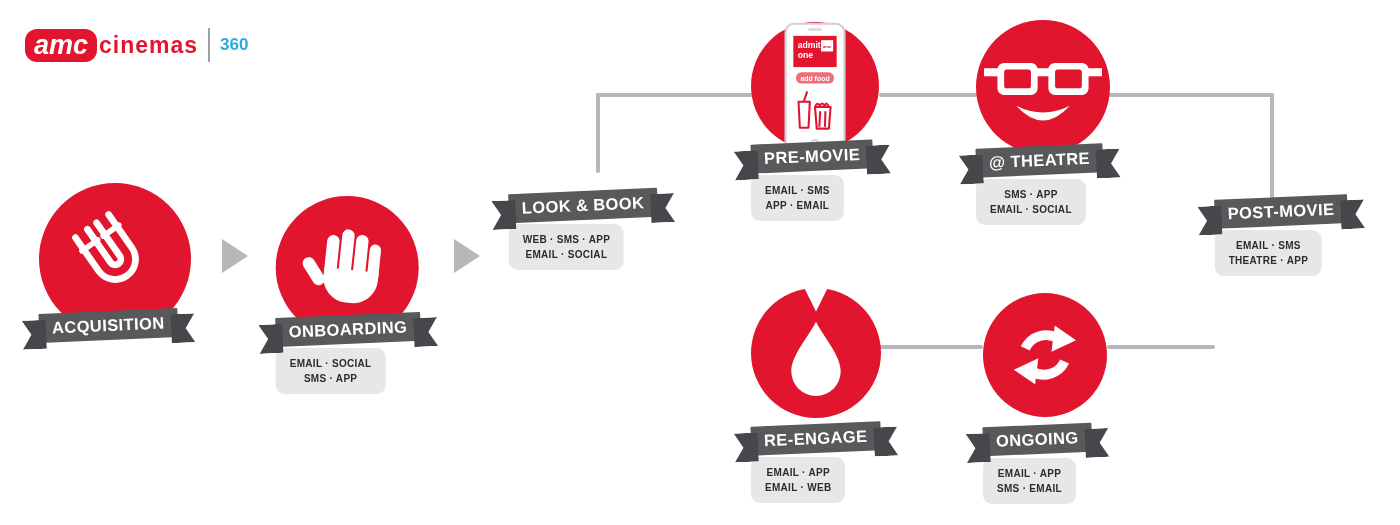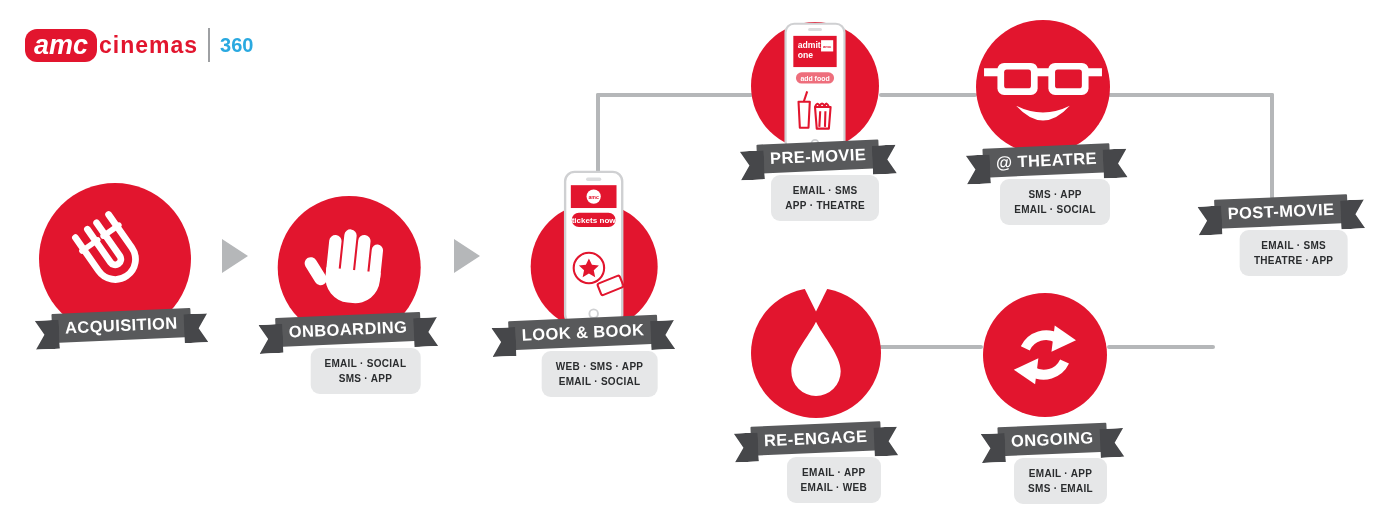--- a/index.html
+++ b/index.html
@@ -9,31 +9,31 @@
   *{box-sizing:border-box;margin:0;padding:0;}
   body{font-family:"Liberation Sans",sans-serif;background:#fff;}
   .canvas{position:relative;width:1400px;height:525px;background:#fff;overflow:hidden;}
 
   
   .logo{position:absolute;left:25px;top:28px;display:flex;align-items:center;}
   .logo-badge{background:var(--red);color:#fff;font-weight:700;font-style:italic;
     border-radius:12px;padding:3px 9px;font-size:27px;line-height:1;}
   .logo-cinemas{color:var(--red);font-size:23px;font-weight:700;letter-spacing:1px;margin-left:2px;}
   .logo-divider{width:2px;height:34px;background:#9ea0a3;margin:0 10px;}
-  .logo-360{color:var(--blue);font-size:20px;font-weight:700;}
+  .logo-360{color:var(--blue);font-size:17px;font-weight:700;}
 
   
   .line{position:absolute;background:var(--line);border-radius:2px;}
   .line.h{height:4px}.line.v{width:4px}
   .flow-arrow{position:absolute;width:0;height:0;
     border-left:26px solid var(--line);
     border-top:17px solid transparent;border-bottom:17px solid transparent;}
 
   
-  .stage{position:absolute;display:flex;flex-direction:column;align-items:flex-end;
+  .stage{position:absolute;display:flex;flex-direction:column;align-items:flex-start;
     transform:translateX(-50%);z-index:2;}
   .circle{position:relative;z-index:1;background:var(--red);border-radius:50%;
     display:flex;align-items:center;justify-content:center;}
   .phone-svg{position:absolute;left:50%;transform:translateX(-50%);z-index:2;}
   .banner{position:relative;z-index:3;background:var(--banner);color:#fff;font-weight:700;
     font-size:16.5px;letter-spacing:.4px;padding:5px 13px;transform:rotate(-2.5deg);
     white-space:nowrap;border-radius:1px;}
   .banner::before{content:"";position:absolute;z-index:-1;top:6px;left:-17px;width:24px;height:100%;
     background:var(--banner-wing);clip-path:polygon(0 0,100% 0,100% 100%,0 100%,38% 50%);}
   .banner::after{content:"";position:absolute;z-index:-1;top:6px;right:-17px;width:24px;height:100%;
@@ -110,35 +110,20 @@
       </svg>
     </div>
     <div class="banner" style="margin-top:-24px"><span>ONBOARDING</span></div>
     <div class="channels">
       <div>EMAIL · SOCIAL</div>
       <div>SMS · APP</div>
     </div>
   </div>
 
   <div class="stage" id="stage-look-book">
-    <div class="circle" style="width:127px;height:127px">
-      <svg class="phone-svg" viewBox="0 0 100 166" style="width:96px;height:158px;top:-34px">
-        <rect class="phone-body" x="20" y="3" width="60" height="160" rx="10"></rect>
-        <rect x="42" y="9" width="16" height="3.5" rx="1.75" fill="#dcdddf"></rect>
-        <rect class="rf" x="26" y="17" width="48" height="24"></rect>
-        <circle cx="50" cy="29" r="7.5" fill="#fff"></circle>
-        <text class="rt" x="50" y="31.5" font-size="5.5" text-anchor="middle">amc</text>
-        <rect class="rf" x="27" y="46" width="46" height="15" rx="7.5"></rect>
-        <text x="50" y="56.5" font-size="8.5" font-weight="700" fill="#fff" text-anchor="middle">tickets now</text>
-        <circle class="rs" stroke-width="2.2" cx="45" cy="104" r="16"></circle>
-        <path class="rf" d="M45 94 l3.2 6.6 7.3 .8 -5.4 5 1.5 7.2 -6.6 -3.7 -6.6 3.7 1.5 -7.2 -5.4 -5 7.3 -.8 z"></path>
-        <rect class="rs" stroke-width="2.2" x="55" y="116" width="25" height="13" rx="2" transform="rotate(-22 67 122)"></rect>
-        <circle cx="50" cy="152" r="4.5" fill="#fff" stroke="#cfd0d2" stroke-width="2"></circle>
-      </svg>
-    </div>
     <div class="banner" style="margin-top:-12px"><span>LOOK &amp; BOOK</span></div>
     <div class="channels">
       <div>WEB · SMS · APP</div>
       <div>EMAIL · SOCIAL</div>
     </div>
   </div>
 
   <div class="stage" id="stage-pre-movie">
     <div class="circle" style="width:128px;height:128px">
       <svg class="phone-svg" viewBox="0 0 100 150" style="width:92px;height:130px;top:0">
@@ -157,21 +142,21 @@
           <path d="M50 98 h18 l-2 25 h-14 z"></path>
           <path d="M50 98 q2.5 -7 5.5 -1 q2.5 -6 5.5 0 q2.5 -6 5 1"></path>
           <path d="M56 103 l-1 18 M62 103 l-.5 18"></path>
         </g>
         <circle cx="50" cy="140" r="4" fill="#fff" stroke="#cfd0d2" stroke-width="2"></circle>
       </svg>
     </div>
     <div class="banner" style="margin-top:-8px"><span>PRE-MOVIE</span></div>
     <div class="channels">
       <div>EMAIL · SMS</div>
-      <div>APP · THEATRE</div>
+      <div>APP · EMAIL</div>
     </div>
   </div>
 
   <div class="stage" id="stage-theatre">
     <div class="circle" style="width:134px;height:134px">
       <svg viewBox="0 0 100 100" style="width:100%;height:100%">
         <rect x="6" y="36" width="88" height="6" fill="#fff"></rect>
         <rect x="16" y="32" width="30" height="24" rx="5" fill="#fff"></rect>
         <rect x="54" y="32" width="30" height="24" rx="5" fill="#fff"></rect>
         <rect class="rf" x="21" y="37" width="20" height="14" rx="2"></rect>

